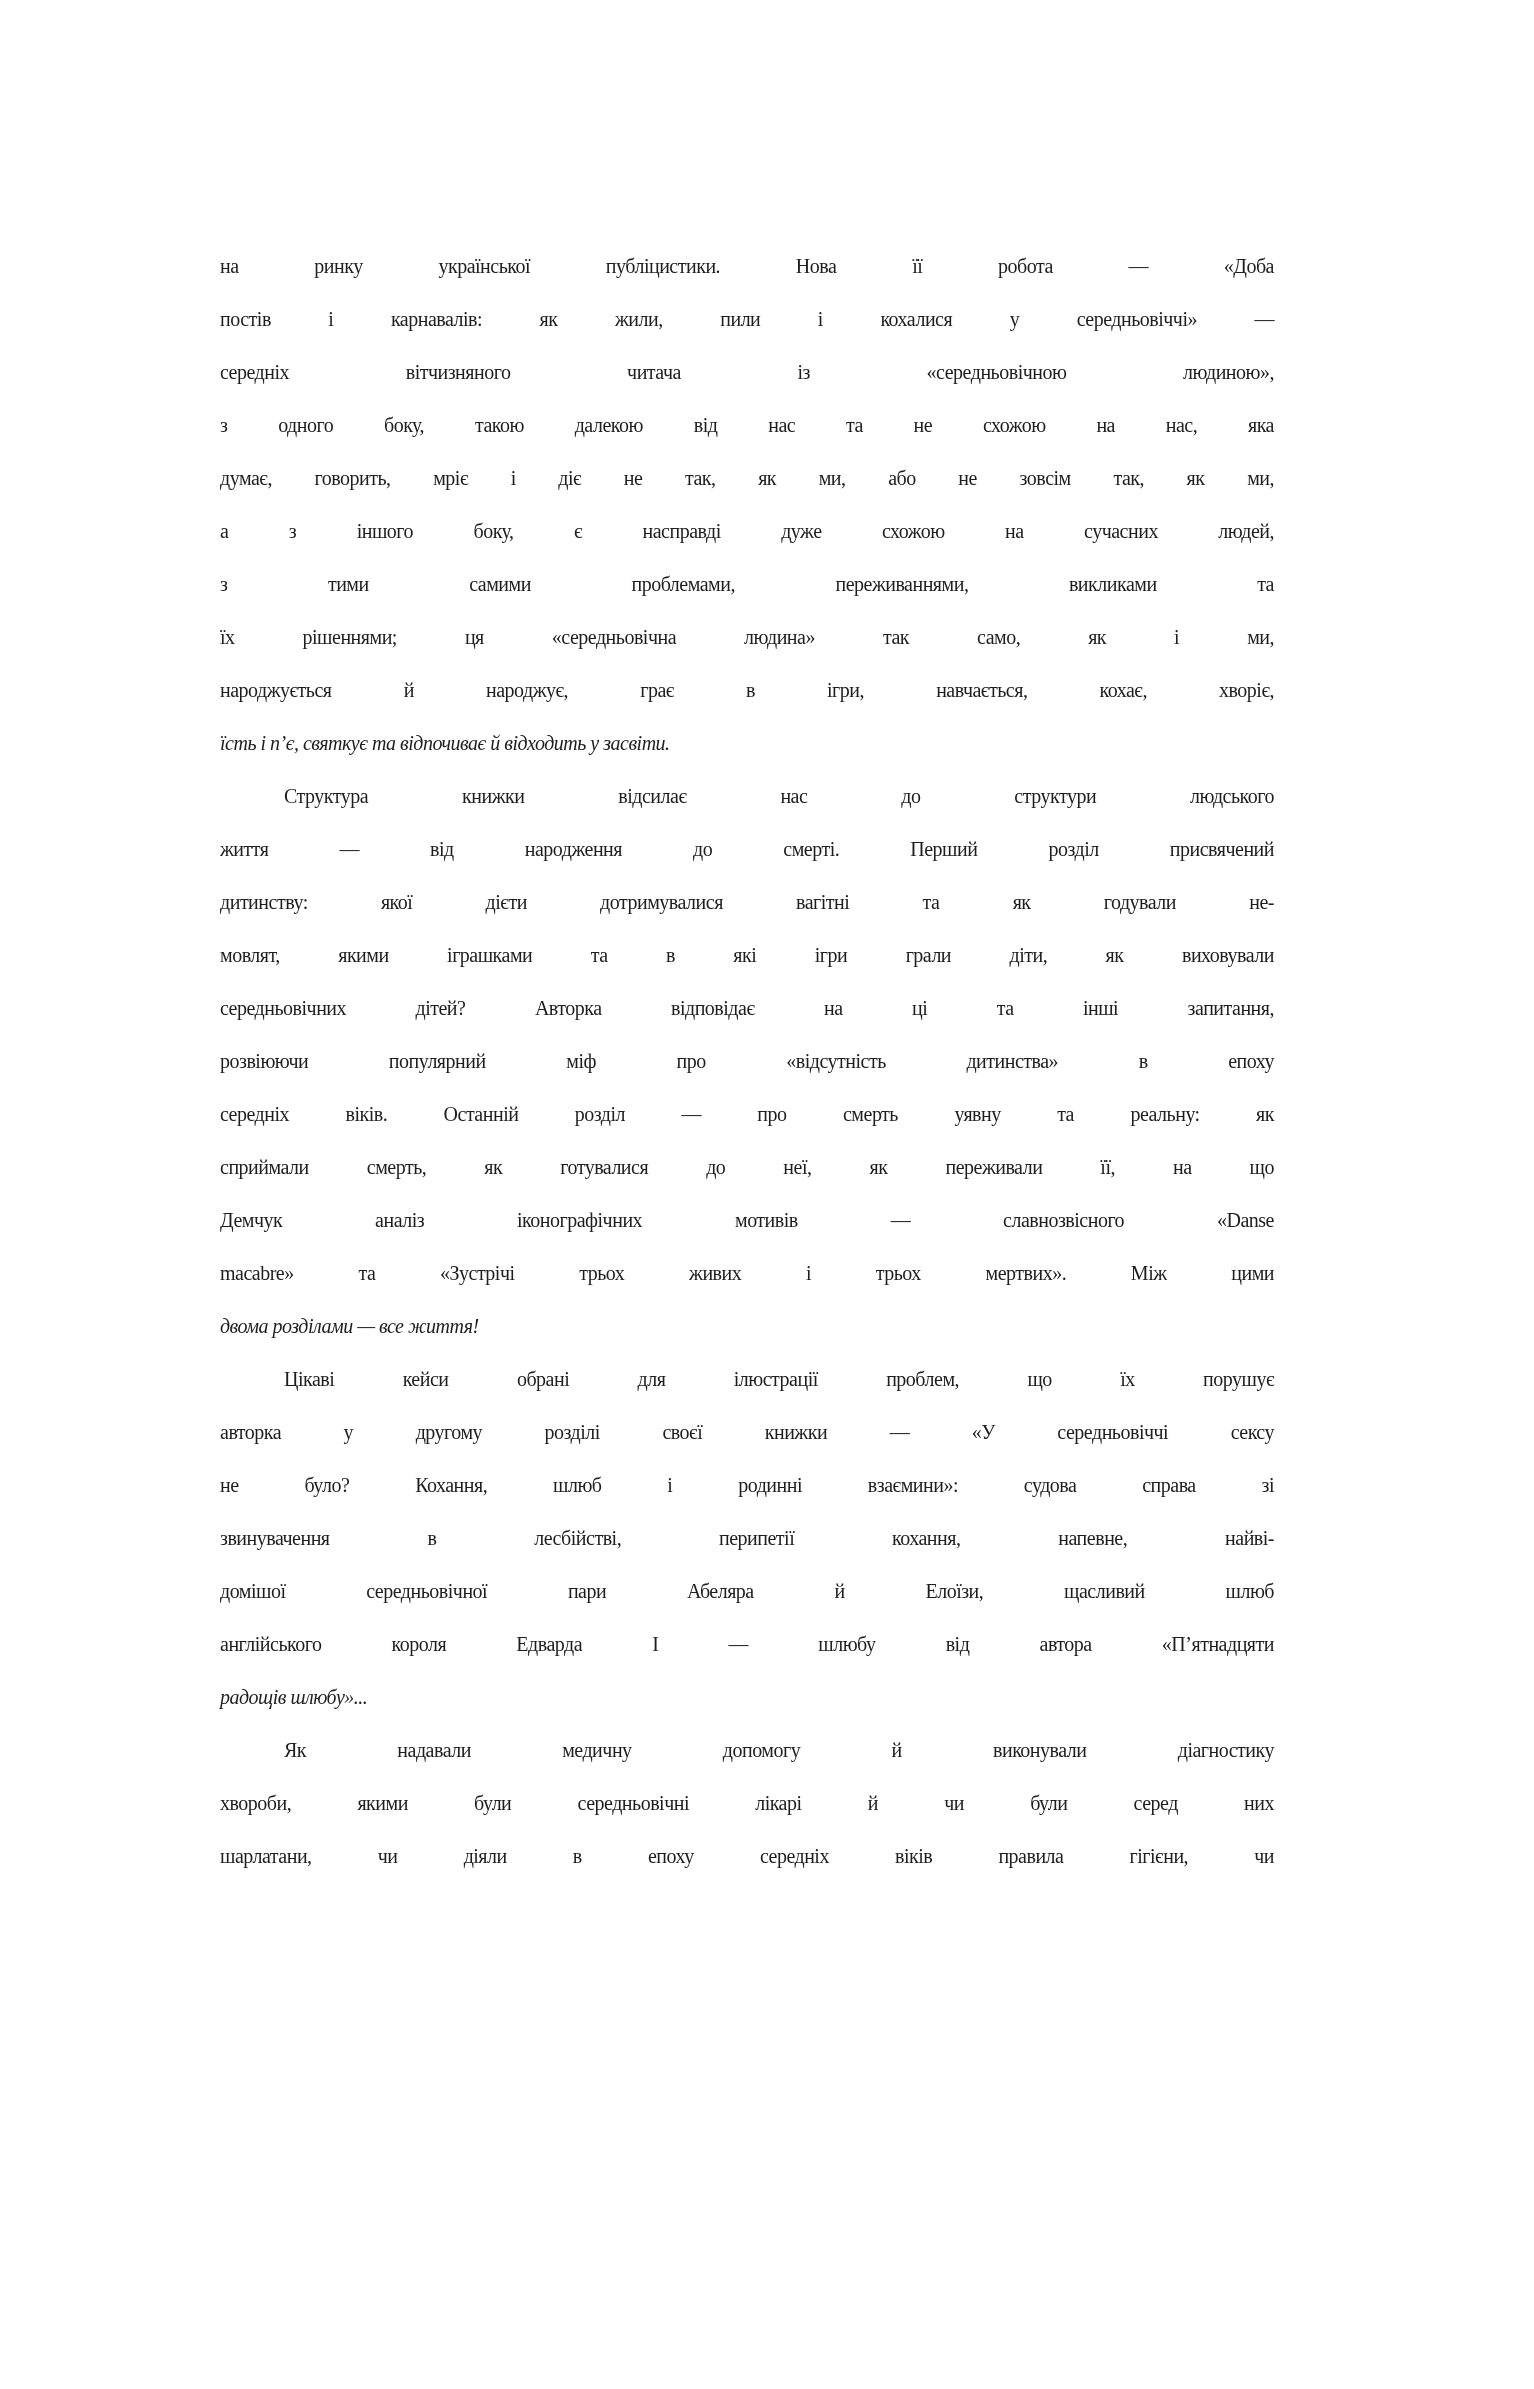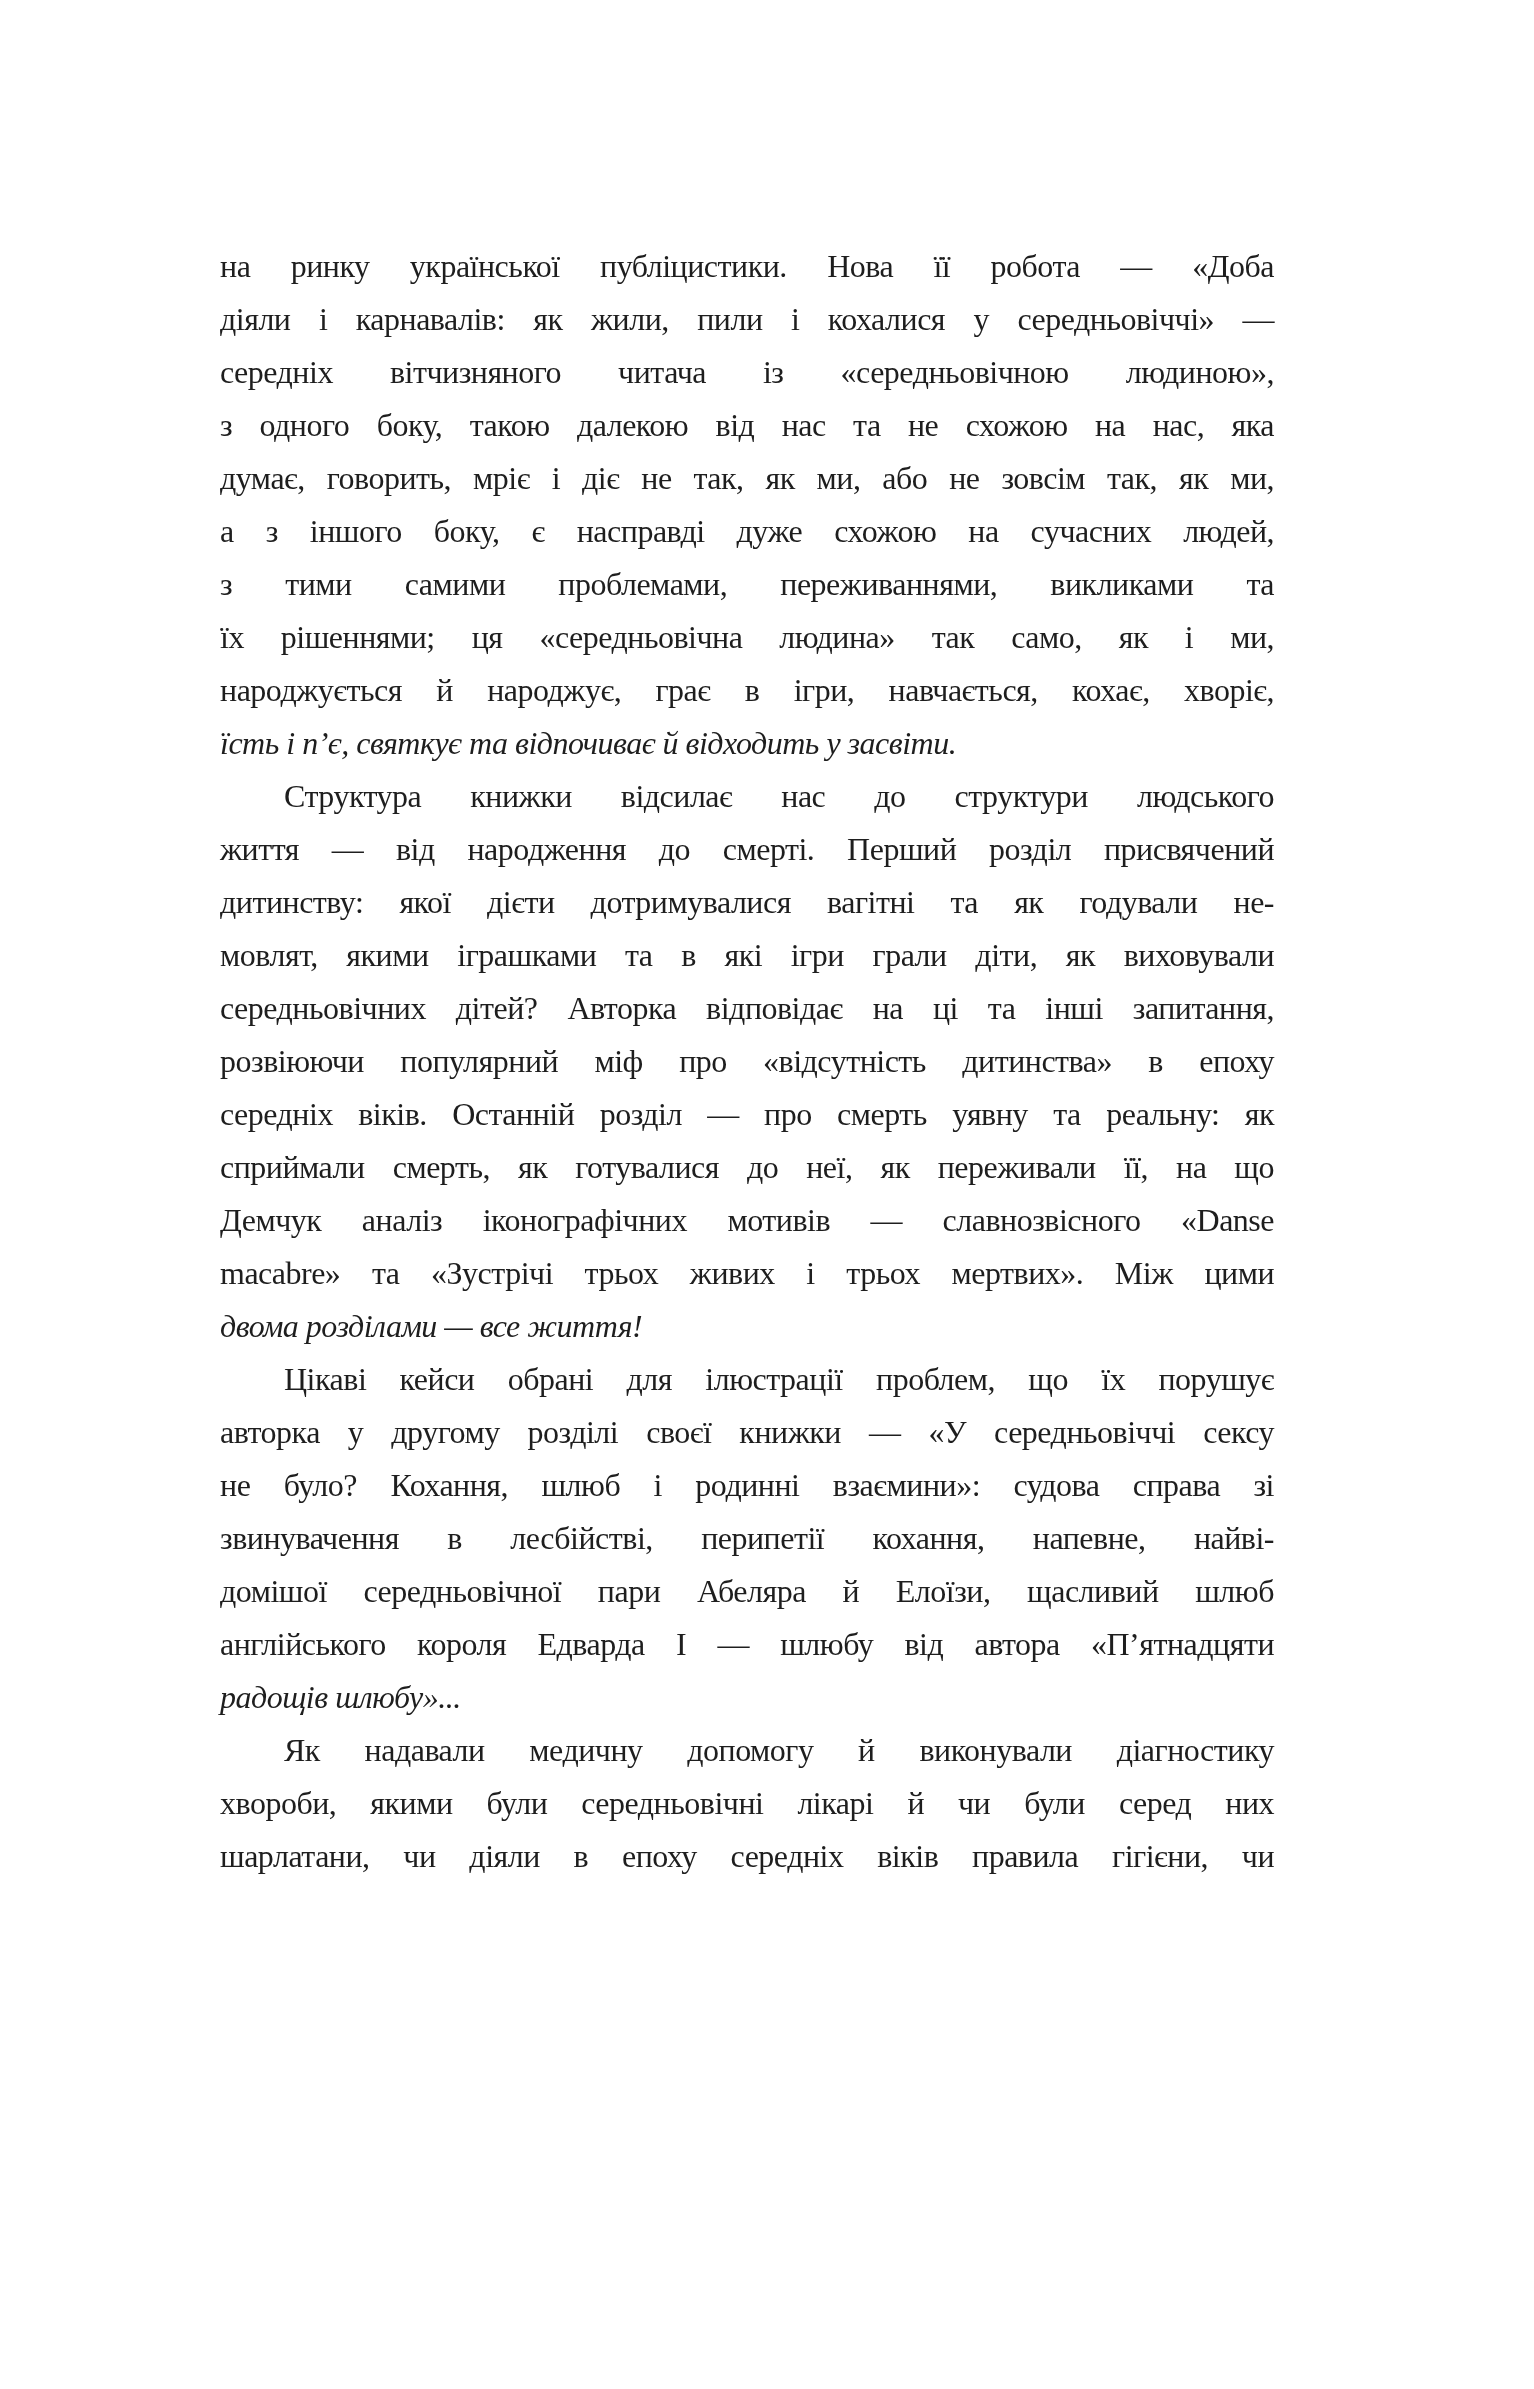--- a/index.html
+++ b/index.html
@@ -4,41 +4,41 @@
 <style>
   html, body { margin: 0; padding: 0; background: #ffffff; }
   body { width: 1535px; height: 2389px; position: relative; overflow: hidden; }
   .page {
     position: absolute;
     left: 220px;
     top: 240px;
     width: 1054px;
     font-family: "Liberation Serif", "DejaVu Serif", serif;
     color: #1e1e1e;
-    font-size: 32px;
+    font-size: 20px;
     line-height: 53px;
   }
   .line {
     display: block;
     height: 53px;
     white-space: nowrap;
     text-align: justify;
     text-align-last: justify;
     letter-spacing: -0.5px;
   }
   .line.last { text-align-last: left; font-style: italic; }
   .line.indent { padding-left: 64px; }
 </style>
 </head>
 <body>
 
 <div class="page">
   <div>
     <span class="line">на ринку української публіцистики. Нова її робота — «Доба</span>
-    <span class="line">діяли і карнавалів: як жили, пили і кохалися у середньовіччі» —</span>
+    <span class="line">постів і карнавалів: як жили, пили і кохалися у середньовіччі» —</span>
     <span class="line">середніх вітчизняного читача із «середньовічною людиною»,</span>
     <span class="line">з одного боку, такою далекою від нас та не схожою на нас, яка</span>
     <span class="line">думає, говорить, мріє і діє не так, як ми, або не зовсім так, як ми,</span>
     <span class="line">а з іншого боку, є насправді дуже схожою на сучасних людей,</span>
     <span class="line">з тими самими проблемами, переживаннями, викликами та</span>
     <span class="line">їх рішеннями; ця «середньовічна людина» так само, як і ми,</span>
     <span class="line">народжується й народжує, грає в ігри, навчається, кохає, хворіє,</span>
     <span class="line last">їсть і п’є, святкує та відпочиває й відходить у засвіти.</span>
   </div>
   <div>

